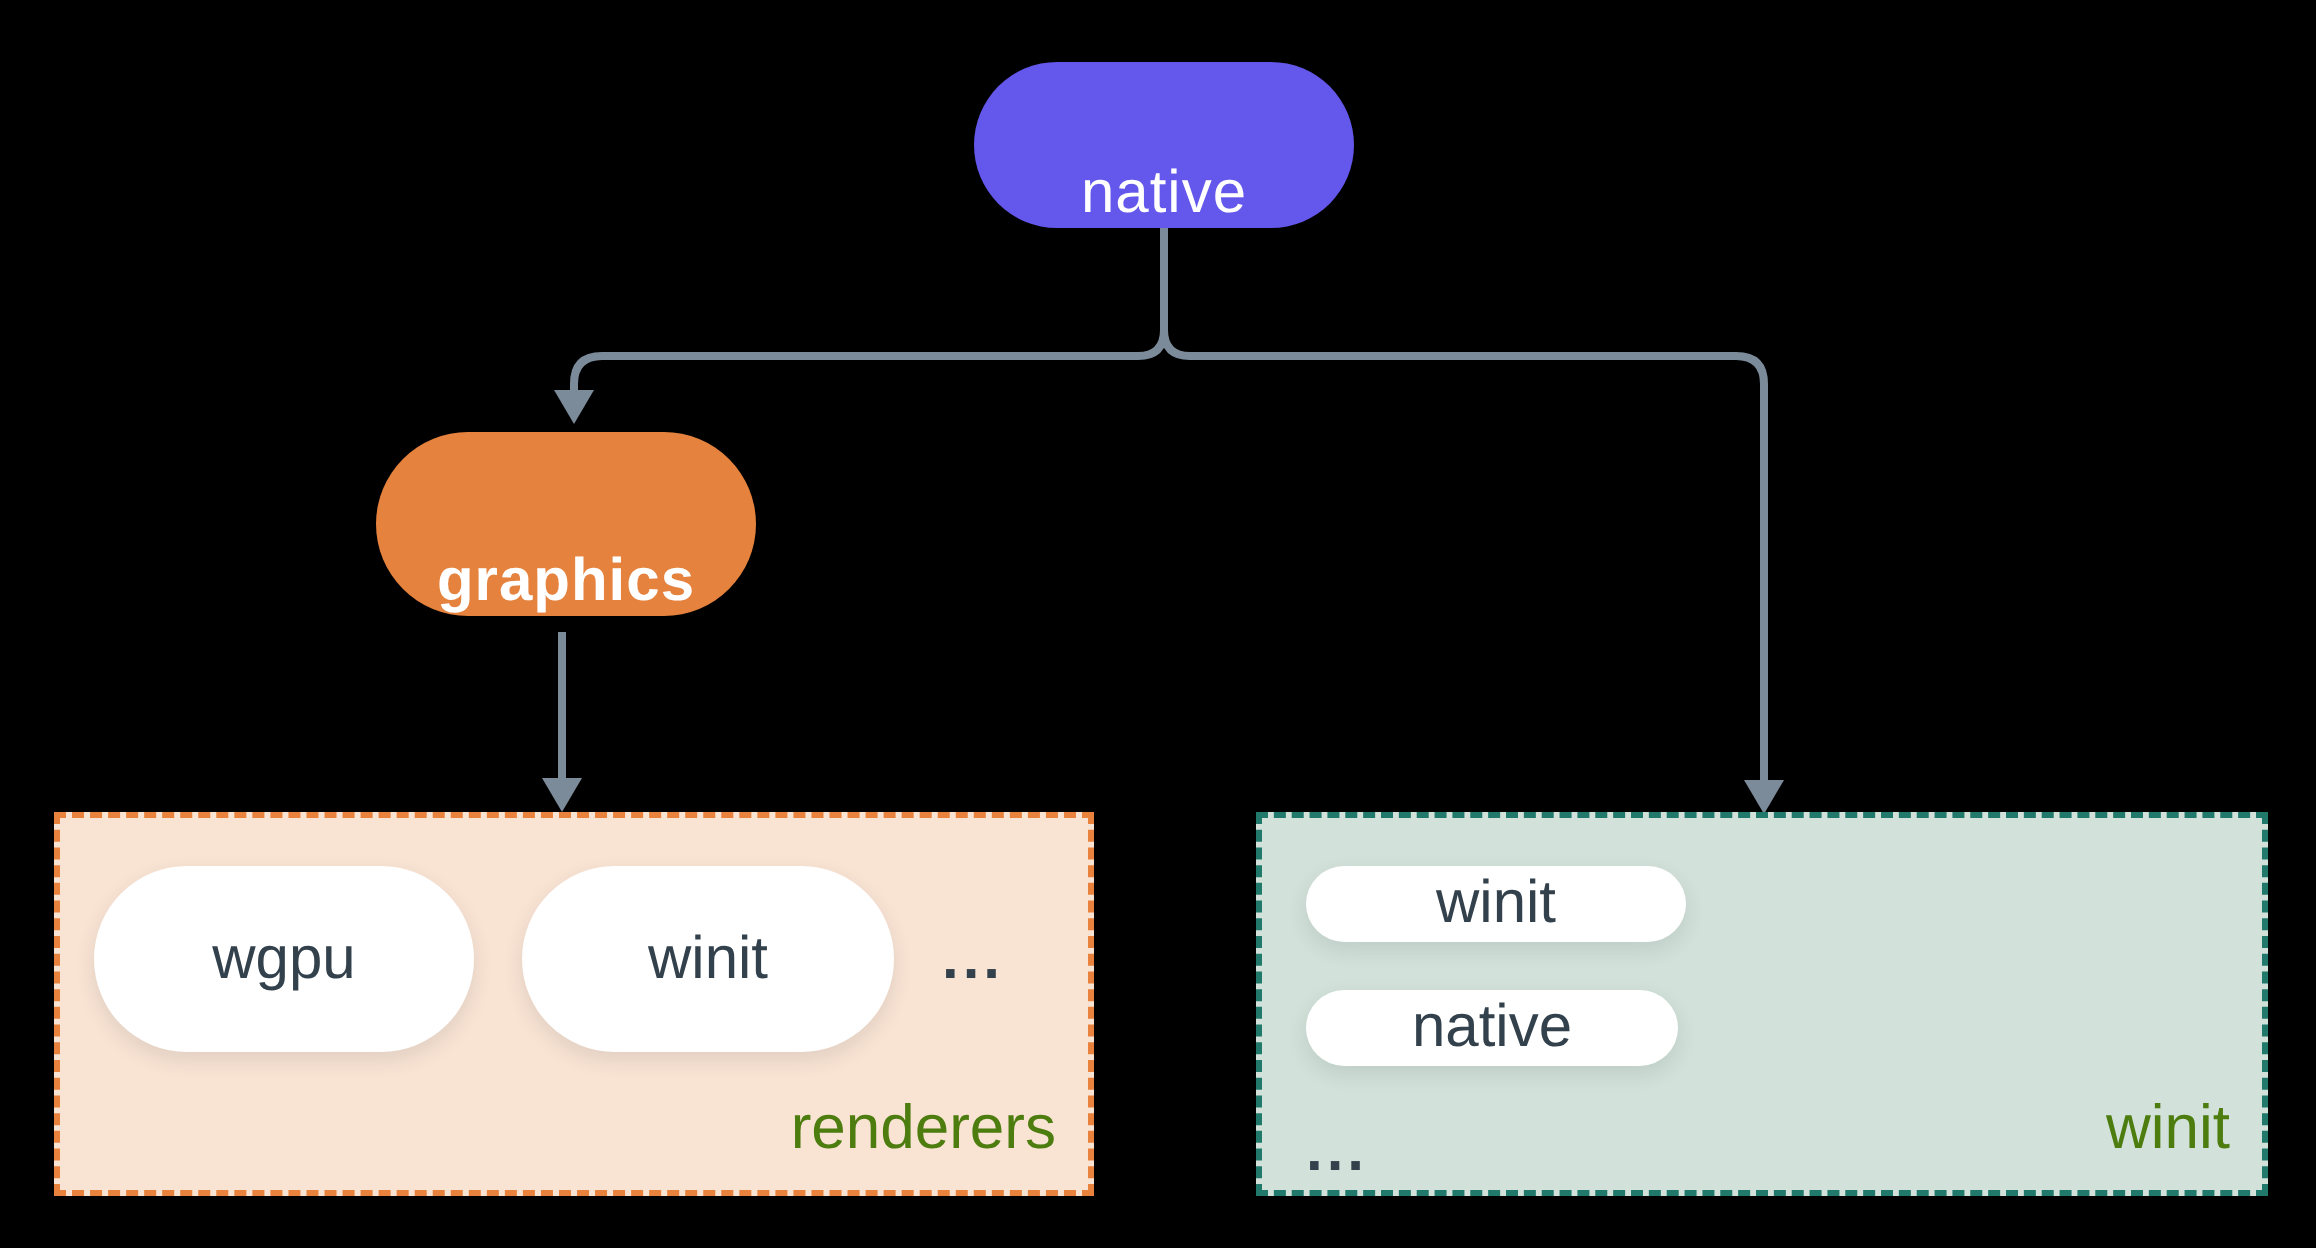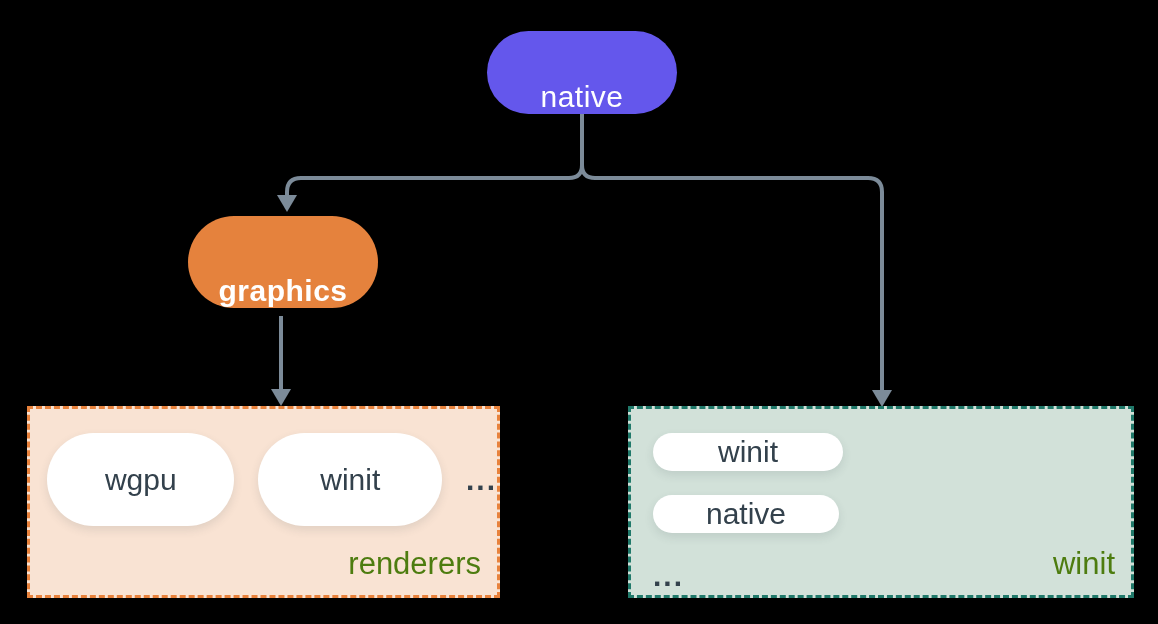--- a/index.html
+++ b/index.html
@@ -53,21 +53,21 @@
     position: absolute;
     top: 406px;
     height: 192px;
     box-sizing: border-box;
     display: flex;
     align-items: flex-start;
     gap: 24px;
   }
   .group-renderers {
     left: 27px;
-    width: 473px;
+    width: 520px;
     background: #f9e3d3;
     border: 3px dashed #e8823c;
     padding: 24px 0 0 17px;
   }
   .group-shells {
     left: 628px;
     width: 506px;
     background: #d2e1d9;
     border: 3px dashed #20796a;
     padding: 24px 0 0 22px;

